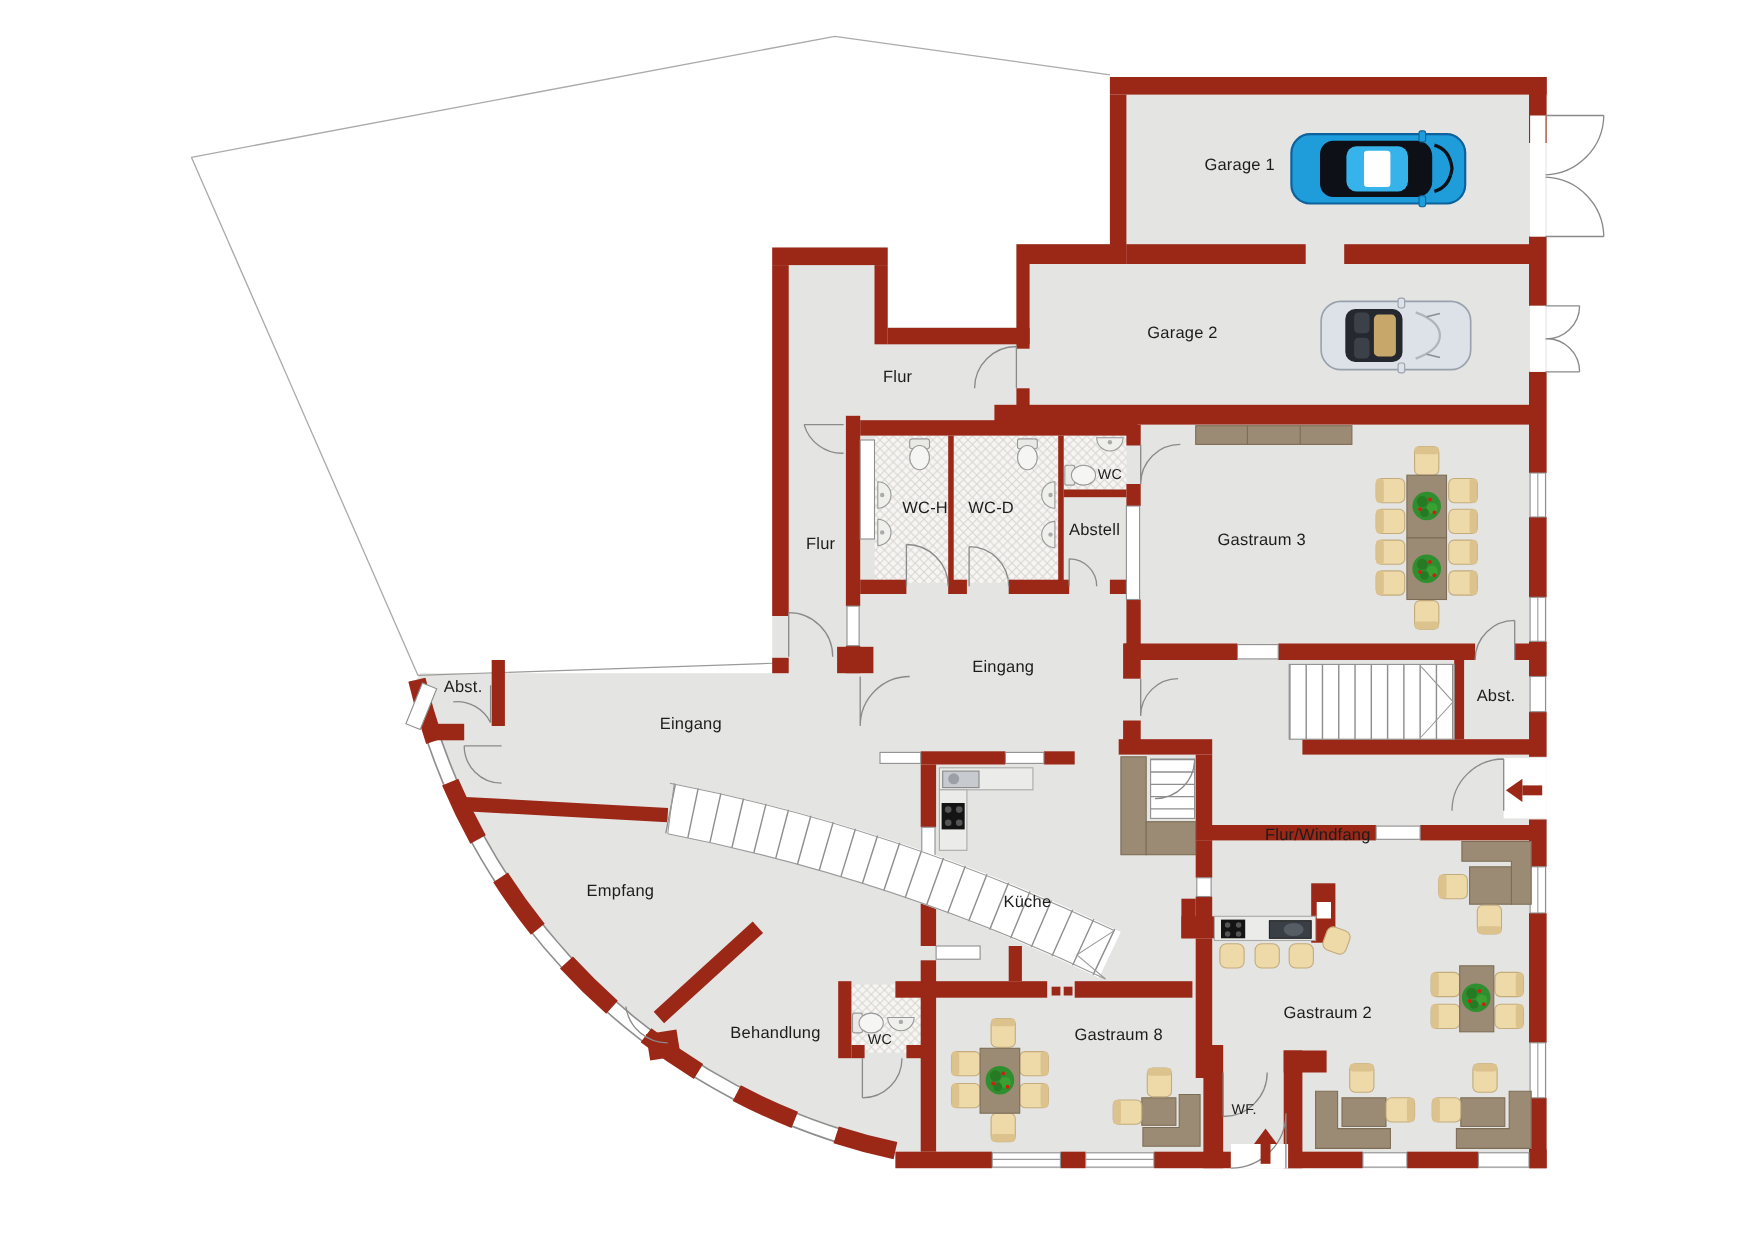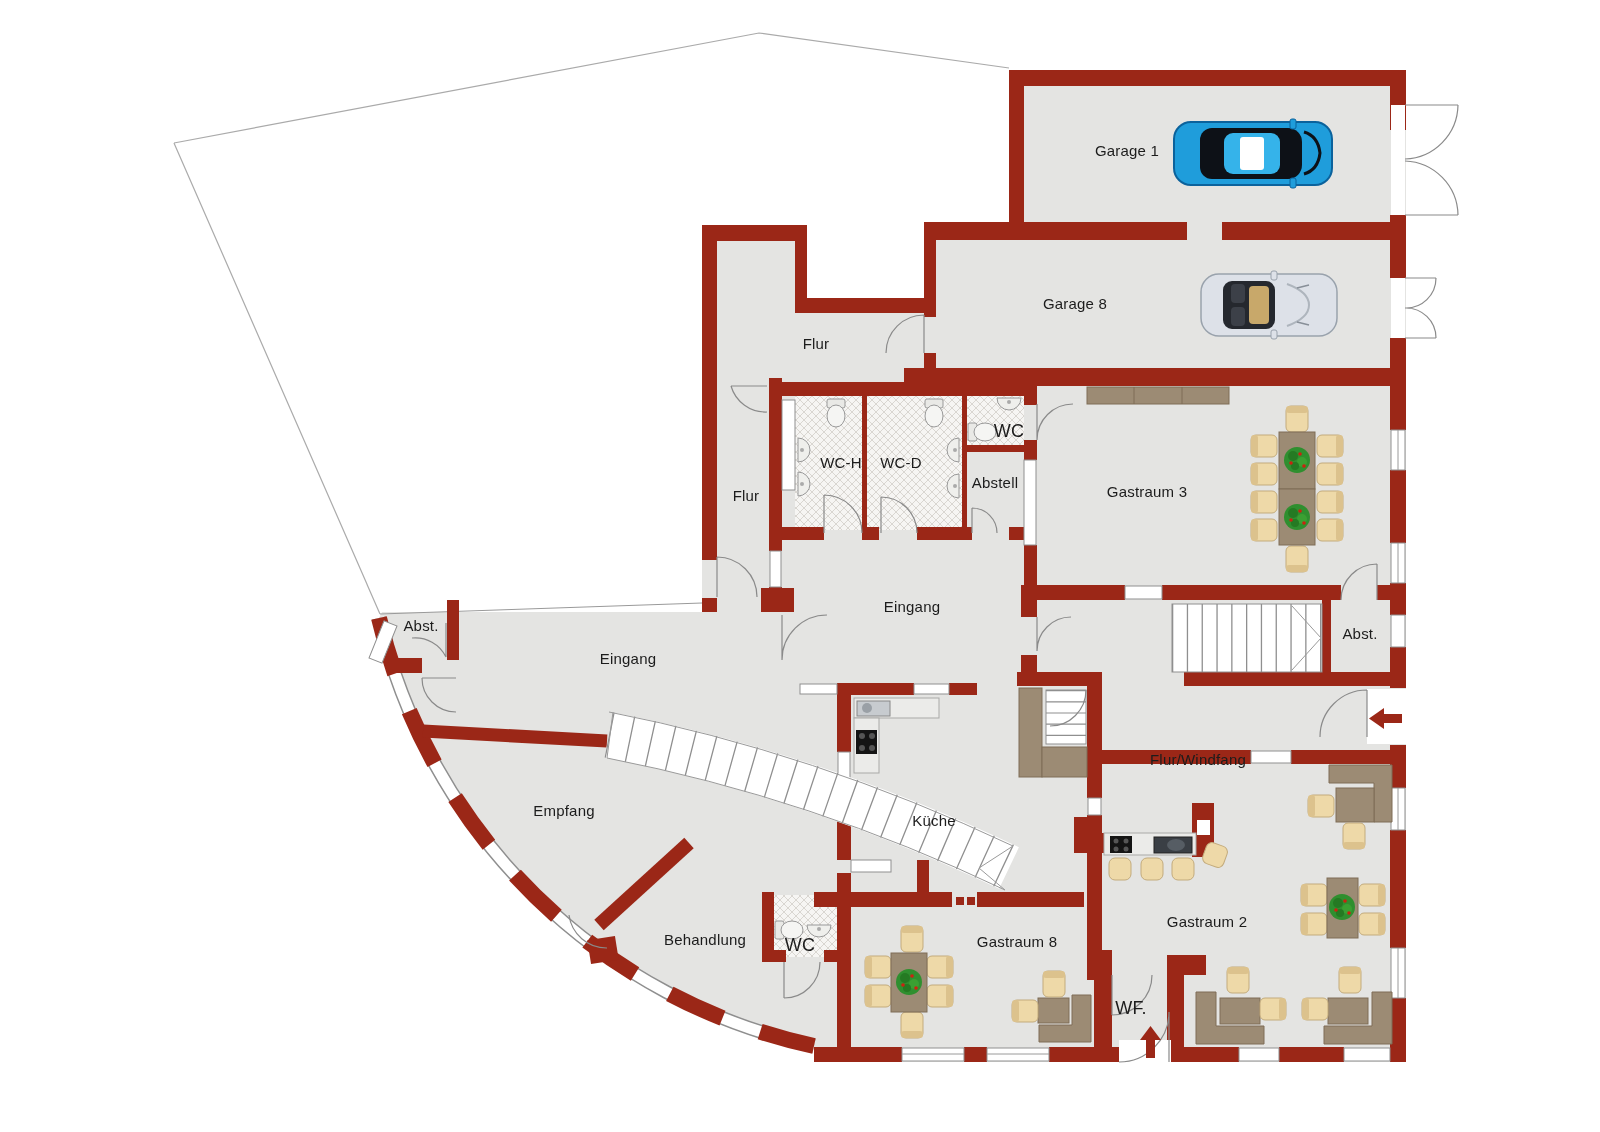--- a/index.html
+++ b/index.html
@@ -1,21 +1,21 @@
 <!DOCTYPE html>
 <html><head>
 <meta charset="utf-8">
 <style>
   html,body{margin:0;padding:0;background:#fff;}
   #plan{position:relative;width:1600px;height:1132px;background:#fff;overflow:hidden;
         font-family:"Liberation Sans","DejaVu Sans",sans-serif;margin-left:24px;}
   #plan svg{position:absolute;left:0;top:0;}
   .lbl{position:absolute;transform:translate(-50%,-50%);font-size:15px;color:#1c1c1c;
        white-space:nowrap;letter-spacing:.2px;}
-  .lbl.small{font-size:18px;}
+  .lbl.small{font-size:13px;}
   .wall{fill:#9b2717;}
   .win{fill:#ffffff;stroke:#8f8f8f;stroke-width:1;}
   .door{fill:none;stroke:#8a8a8a;stroke-width:1.2;}
   .tbl{fill:#9c8b74;stroke:#7e6d56;stroke-width:1;}
   .bench{fill:#9c8b74;stroke:#7e6d56;stroke-width:1;}
   .counter{fill:#ebebe9;stroke:#a9a9a7;stroke-width:1;}
   .thin{stroke:#9a9a9a;stroke-width:1;fill:none;}
 </style>
 </head>
 <body>
@@ -373,21 +373,21 @@
     <rect x="1360" y="714" width="18" height="9" fill="#9b2717"></rect>
     <path d="M1360,708 L1345,718.5 L1360,729 Z" fill="#9b2717"></path>
   </g>
   <g>
     <rect x="1122" y="1040" width="9" height="18" fill="#9b2717"></rect>
     <path d="M1116,1040 L1126.5,1026 L1137,1040 Z" fill="#9b2717"></path>
   </g>
 </svg>
 
   <div class="lbl" style="left:1103px;top:150px">Garage 1</div>
-  <div class="lbl" style="left:1051px;top:303px">Garage 8</div>
+  <div class="lbl" style="left:1051px;top:303px">Garage 2</div>
   <div class="lbl" style="left:792px;top:343px">Flur</div>
   <div class="lbl" style="left:817px;top:462px">WC-H</div>
   <div class="lbl" style="left:877px;top:462px">WC-D</div>
   <div class="lbl small" style="left:985px;top:431px">WC</div>
   <div class="lbl" style="left:971px;top:482px">Abstell</div>
   <div class="lbl" style="left:1123px;top:491px">Gastraum 3</div>
   <div class="lbl" style="left:722px;top:495px">Flur</div>
   <div class="lbl" style="left:888px;top:606px">Eingang</div>
   <div class="lbl" style="left:397px;top:625px">Abst.</div>
   <div class="lbl" style="left:604px;top:658px">Eingang</div>

